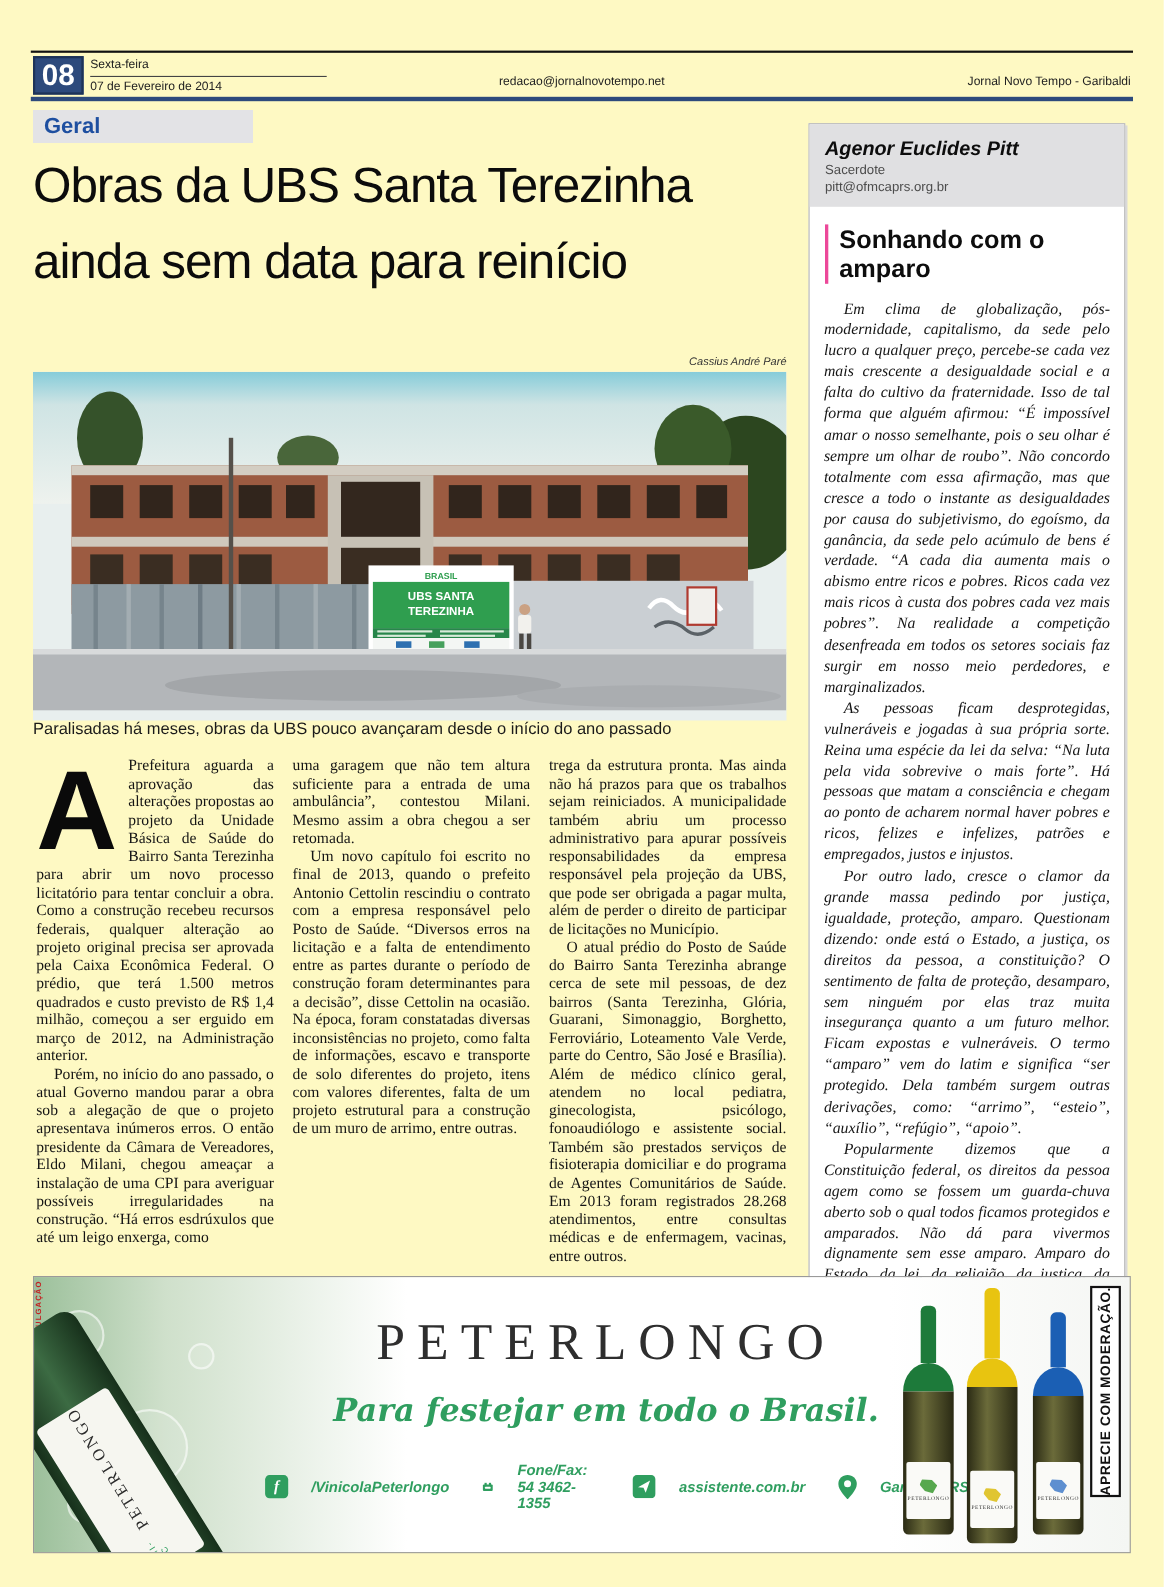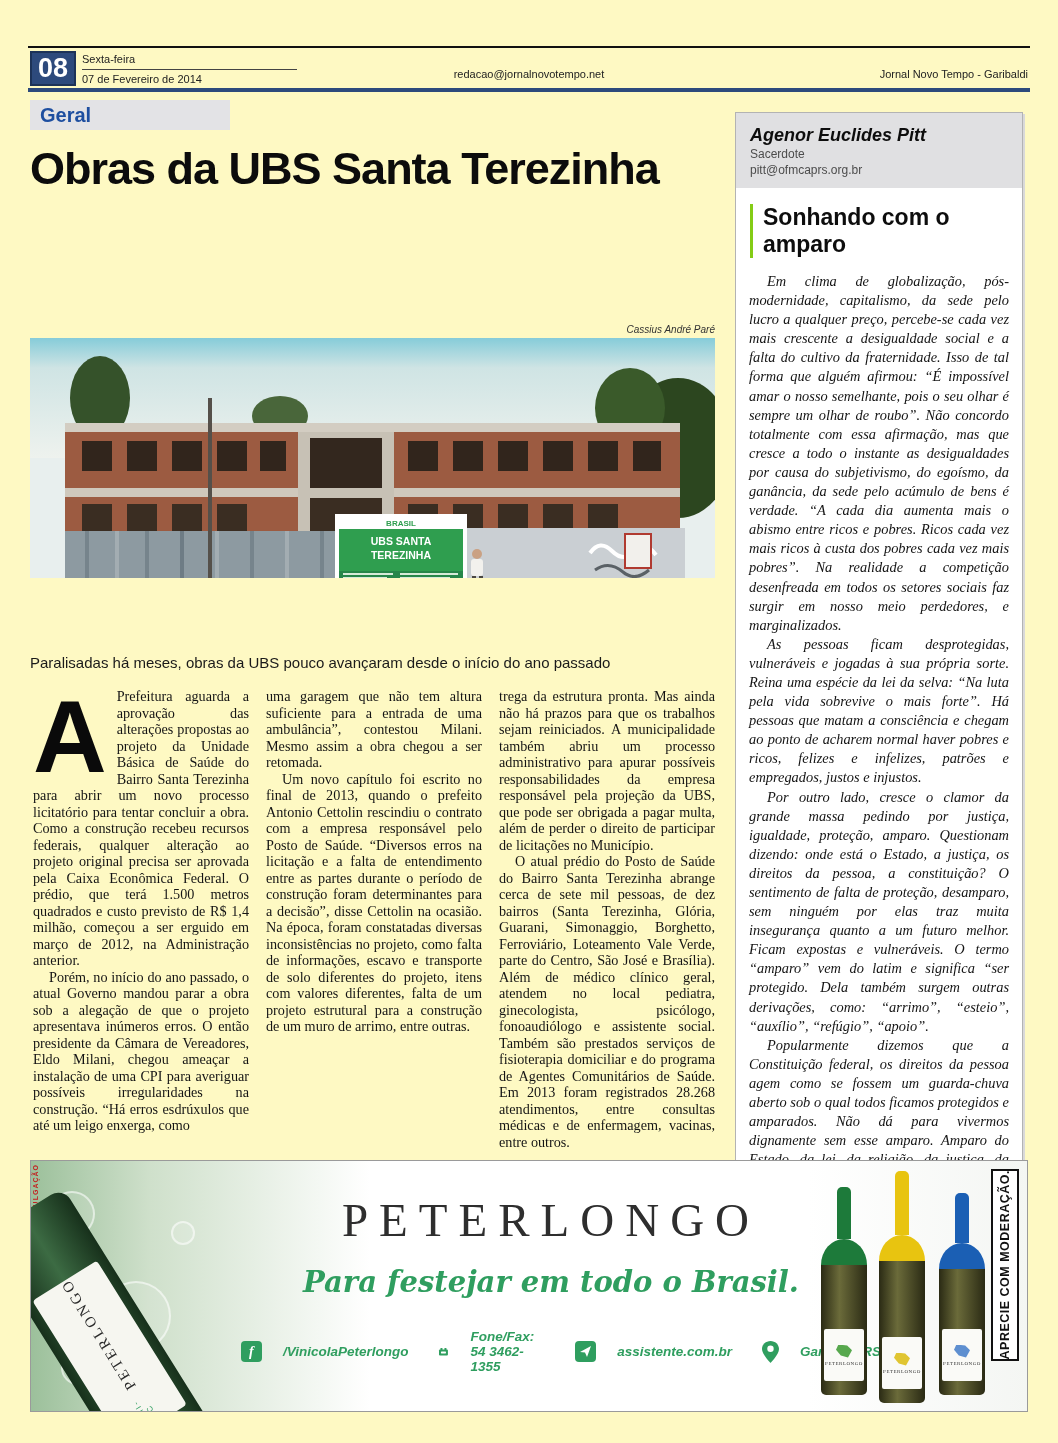--- a/index.html
+++ b/index.html
@@ -18,47 +18,47 @@
   .date-block{position:absolute; left:82px; top:52px; font-size:11px; color:#222; line-height:15px;}
   .date-block .weekday{display:block; border-bottom:1px solid #444; width:215px; padding-bottom:2px; margin-bottom:2px;}
   .header-email{position:absolute; left:0; top:68px; width:1058px; text-align:center; font-size:11px; color:#222;}
   .header-paper{position:absolute; right:30px; top:68px; font-size:11px; color:#222;}
   .blue-rule{position:absolute; left:28px; top:88px; width:1002px; height:4px; background:var(--header-blue);}
 
   
   .section-bar{position:absolute; left:30px; top:100px; width:200px; height:30px; background:#e3e3e6;
     display:flex; align-items:center; padding-left:10px;}
   .section-bar span{color:var(--section-blue); font-weight:bold; font-size:20px;}
-  .headline{position:absolute; left:30px; top:134px; width:690px; font-size:45px; font-weight:700;
+  .headline{position:absolute; left:30px; top:134px; width:690px; font-size:45px; font-weight:400;
     letter-spacing:-1px; line-height:69px; color:#0c0c0c;}
   .deck{position:absolute; left:30px; top:283px; width:620px; font-size:19px; font-weight:bold;
     color:var(--deck-gray); line-height:25px;}
   .photo-credit{position:absolute; left:30px; top:324px; width:685px; text-align:right;
     font-size:10px; font-style:italic; color:#333;}
 
   
-  .photo{position:absolute; left:30px; top:338px; width:685px; height:240px; overflow:hidden; background:#e8efee;}
+  .photo{position:absolute; left:30px; top:338px; width:685px; height:317px; overflow:hidden; background:#e8efee;}
   .caption{position:absolute; left:30px; top:654px; width:690px; font-size:15px; color:#1a1a1a;}
 
   
   .article{position:absolute; left:33px; top:688px; width:682px; display:flex; gap:17px;}
   .article .col{width:216px; font-family:"Liberation Serif", serif; font-size:14.2px;
     line-height:16.5px; text-align:justify; color:#141414;}
   .article p{margin:0;}
   .article p.ind{text-indent:16px;}
   .dropcap{float:left; font-family:"Liberation Sans", sans-serif; font-weight:800;
     font-size:102px; line-height:86px; padding:6px 10px 0 0; color:#0a0a0a;}
 
   
   .sidebar{position:absolute; left:735px; top:112px; width:288px; height:1264px;
     border:1px solid #b3b3b3; box-shadow:2px 2px 0 #d9d9d9; background:#fff;}
   .sb-head{background:#e0e0e2; padding:12px 14px 10px 14px;}
   .sb-author{font-size:18px; font-weight:bold; font-style:italic; color:#0d0d0d;}
   .sb-role,.sb-email{font-size:12px; color:#4c4c4c; line-height:16px;}
-  .sb-title{margin:16px 14px 10px 14px; border-left:3px solid #84cc16; padding-left:10px;
+  .sb-title{margin:16px 14px 10px 14px; border-left:3px solid #ec4899; padding-left:10px;
     font-size:23px; font-weight:bold; line-height:27px; color:#0d0d0d;}
   .sb-body{padding:4px 13px 0 13px; font-family:"Liberation Serif", serif; font-style:italic;
     font-size:14.4px; line-height:19.1px; text-align:justify; color:#141414;}
   .sb-body p{text-indent:18px; margin:0;}
 
   
   .ad{position:absolute; left:30px; top:1160px; width:998px; height:252px; border:1px solid #9a9a9a;
     background:linear-gradient(90deg,#9cc09b 0%, #cfe0cb 12%, #ffffff 34%, #ffffff 78%, #f4f6f3 100%);
     overflow:hidden;}
   .ad-credit{position:absolute; left:1px; top:3px; writing-mode:vertical-rl; transform:rotate(180deg);
@@ -110,20 +110,21 @@
   </div>
   <div class="header-email">redacao@jornalnovotempo.net</div>
   <div class="header-paper">Jornal Novo Tempo - Garibaldi</div>
   <div class="blue-rule"></div>
 
   <div class="section-bar">
     <span>Geral</span>
   </div>
   <div class="headline">
     <div>Obras da UBS Santa Terezinha</div>
+    <div>ainda sem data para reinício</div>
   </div>
   <div class="photo-credit">Cassius André Paré</div>
 
   <div class="photo">
     <svg width="685" height="308" viewBox="0 0 685 308">
       <defs>
         <linearGradient id="sky" x1="0" y1="0" x2="0" y2="1">
           <stop offset="0" stop-color="#86ccd9"></stop>
             <stop offset="0.25" stop-color="#cfe4e4"></stop>
           <stop offset="1" stop-color="#eef2ee"></stop>

